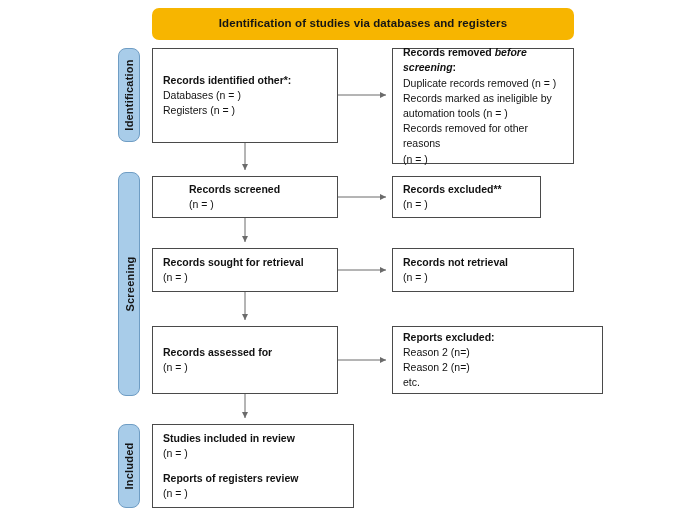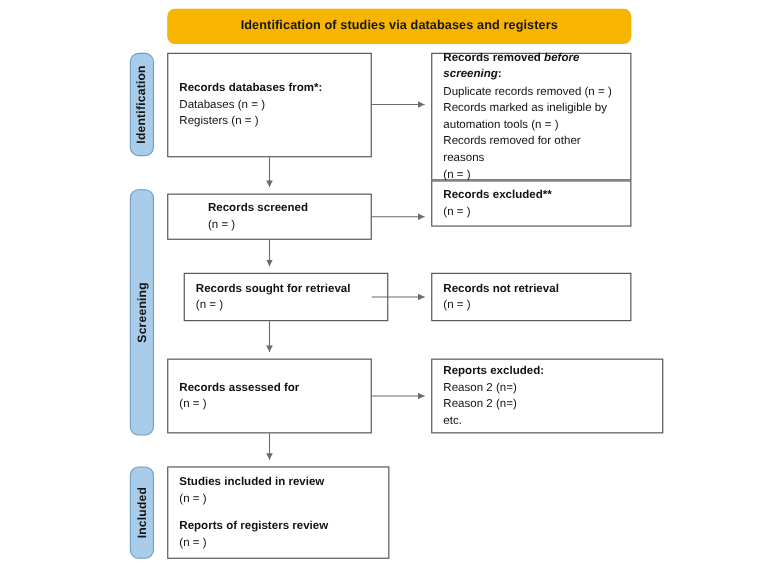--- a/index.html
+++ b/index.html
@@ -84,27 +84,27 @@
     font-size: 10.5px;
     color: #111111;
     line-height: 1.45;
   }
   .box p.b { font-weight: bold; }
   .box p.spacer { height: 10px; }
 
   
   #box-identified { left: 152px; top: 48px;  width: 186px; height: 95px; }
   #box-screened   { left: 152px; top: 176px; width: 186px; height: 42px; padding-left: 36px; }
-  #box-sought     { left: 152px; top: 248px; width: 186px; height: 44px; margin-left: 15px; }
+  #box-sought     { left: 152px; top: 248px; width: 186px; height: 44px; }
   #box-assessed   { left: 152px; top: 326px; width: 186px; height: 68px; }
   #box-included   { left: 152px; top: 424px; width: 202px; height: 84px; }
 
   
   #box-removed     { left: 392px; top: 48px;  width: 182px; height: 116px; }
-  #box-excluded    { left: 392px; top: 164px; width: 182px; height: 42px; }
+  #box-excluded    { left: 392px; top: 176px; width: 149px; height: 42px; }
   #box-notretrieved{ left: 392px; top: 248px; width: 182px; height: 44px; justify-content: center; }
   #box-reports-exc { left: 392px; top: 326px; width: 211px; height: 68px; }
 
   
   .connector {
     position: absolute;
     pointer-events: none;
   }
   .connector svg { display: block; }
 </style>
@@ -121,21 +121,21 @@
     <span class="stage-label">Identification</span>
   </div>
   <div class="stage" id="stage-screening">
     <span class="stage-label">Screening</span>
   </div>
   <div class="stage" id="stage-included">
     <span class="stage-label">Included</span>
   </div>
 
   <div class="box" id="box-identified">
-    <p class="b">Records databases from*:</p>
+    <p class="b">Records identified other*:</p>
     <p>Databases (n = )</p>
     <p>Registers (n = )</p>
   </div>
 
   <div class="box" id="box-removed">
     <p class="b"><span>Records removed </span><em>before screening</em><span>:</span></p>
     <p>Duplicate records removed  (n = )</p>
     <p>Records marked as ineligible by</p>
     <p>automation tools (n = )</p>
     <p>Records removed for other reasons</p>

